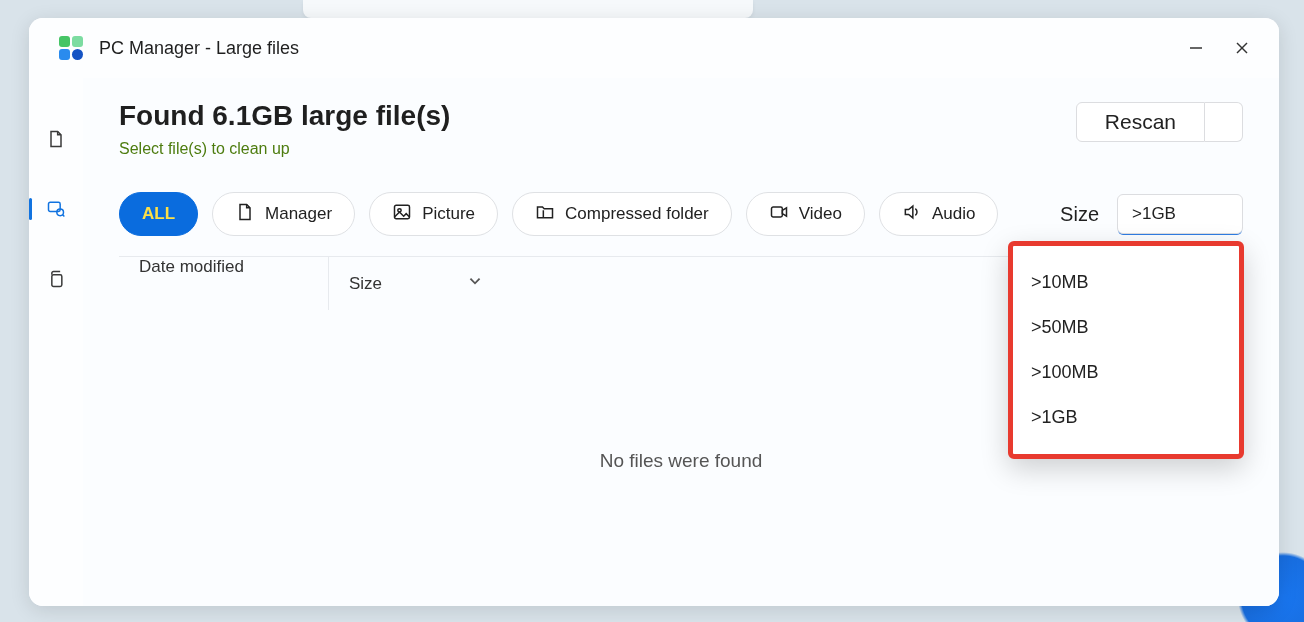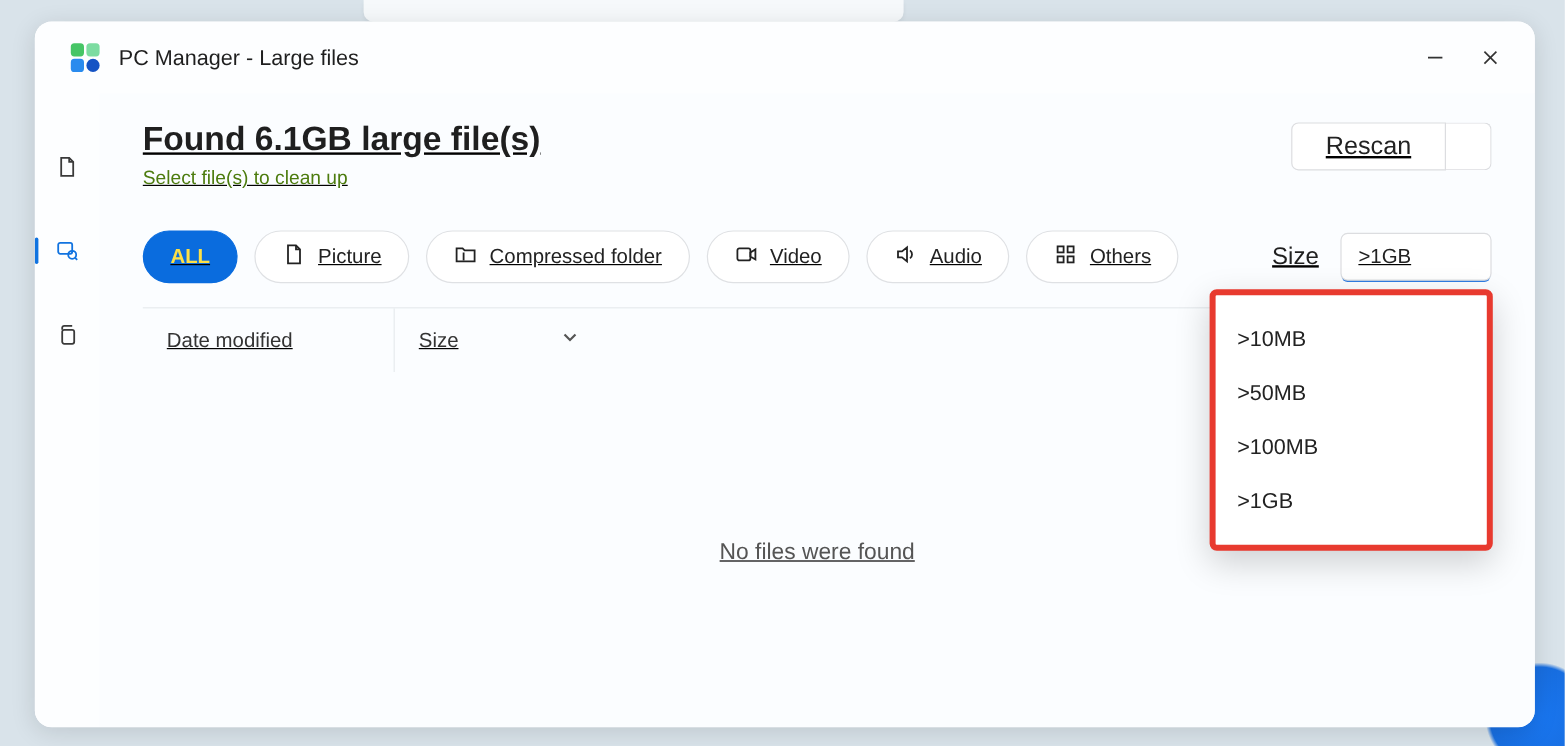--- a/index.html
+++ b/index.html
@@ -19,21 +19,21 @@
     .logo { width: 24px; height: 24px; margin-right: 16px; position: relative; }
     .logo .q1 { position:absolute; left:0;  top:0;  width:11px; height:11px; background:#46c566; border-radius:3px;}
     .logo .q2 { position:absolute; right:0; top:0;  width:11px; height:11px; background:#7cdca1; border-radius:3px;}
     .logo .q3 { position:absolute; left:0;  bottom:0;width:11px; height:11px; background:#2a8bee; border-radius:3px;}
     .logo .q4 { position:absolute; right:0; bottom:0;width:11px; height:11px; background:#1553c4; border-radius:50%;}
     .title-text { font-size: 18px; color:#1f1f1f; }
     .title-spacer { flex:1; }
     .win-btn { width:46px; height:40px; display:flex; align-items:center; justify-content:center; color:#333; }
     .win-btn svg { width:14px; height:14px; }
 
-    .body-row { flex:1; display:flex;text-decoration:underline; }
+    .body-row { flex:1; display:flex; }
 
     
     .sidebar { width: 54px; display:flex; flex-direction:column; align-items:center; padding-top: 44px; gap: 36px; background:#fdfeff;}
     .side-item { width:54px; height:34px; display:flex; align-items:center; justify-content:center; color:#3a3a3a; position:relative;}
     .side-item.active::before { content:""; position:absolute; left:0; top:6px; width:3px; height:22px; background:#1173e0; border-radius:2px;}
     .side-item.active { color:#1173e0; }
     .side-item svg { width:20px; height:20px; }
 
     
     .main { flex:1; padding: 22px 36px 0 36px; background:#fbfdff; display:flex; flex-direction:column; border-left:0; }
@@ -59,21 +59,21 @@
     .dropdown {
       position:absolute; right:-2px; top:46px; width:236px; background:#fff; border-radius:6px;
       box-shadow:0 10px 28px rgba(0,0,0,.18); padding:14px 0; z-index:5;
       border: 5px solid #e83a2f;
     }
     .dd-item { padding:12px 18px; font-size:18px; color:#222; }
 
     
     .table-head { display:flex; align-items:center; height:54px; border-top:1px solid #e7eaee; margin-top:20px; color:#333; font-size:17px;}
     .col-name { flex: 0 0 492px; padding-left:4px; border-right:1px solid #e7eaee; height:100%; display:flex; align-items:center;}
-    .col-date { flex: 0 0 210px; padding-left:20px; border-right:1px solid #e7eaee; height:100%; display:flex; align-items:center;}
+    .col-date { flex: 0 0 210px; padding-left:20px; border-right:1px solid #e7eaee; height:100%; display:flex; align-items:flex-start;}
     .col-size { flex: 0 0 168px; padding-left:20px; height:100%; display:flex; align-items:center; justify-content:space-between; padding-right:14px;}
     .col-size svg{ width:16px; height:16px; color:#555;}
 
     .empty { flex:1; display:flex; align-items:flex-start; justify-content:center; padding-top:140px; font-size:19px; color:#555;}
   </style>
 </head>
 <body>
 
 <div class="tab-stub"></div>
 <div class="blue-blob"></div>
@@ -145,23 +145,31 @@
       <div class="chips-row">
         <div class="chip active">
           <span>ALL</span>
         </div>
 
         <div class="chip">
           <span><svg viewBox="0 0 24 24" fill="none" stroke="currentColor" stroke-width="1.8">
                 <path d="M6 3h8l4 4v14H6z"></path>
                 <path d="M14 3v4h4"></path>
               </svg></span>
+          <span>Manager</span>
+        </div>
+
+        <div class="chip">
+          <span><svg viewBox="0 0 24 24" fill="none" stroke="currentColor" stroke-width="1.8">
+                <rect x="3" y="4" width="18" height="16" rx="2"></rect>
+                <circle cx="9" cy="10" r="2"></circle>
+                <path d="M3 18l6-6 5 5 3-3 4 4"></path>
+              </svg></span>
           <span>Picture</span>
         </div>
-
 
         <div class="chip">
           <span><svg viewBox="0 0 24 24" fill="none" stroke="currentColor" stroke-width="1.8">
                 <path d="M3 6h6l2 2h10v11H3z"></path>
                 <line x1="10" y1="10" x2="10" y2="18"></line>
               </svg></span>
           <span>Compressed folder</span>
         </div>
 
         <div class="chip">
@@ -173,29 +181,20 @@
         </div>
 
         <div class="chip">
           <span><svg viewBox="0 0 24 24" fill="none" stroke="currentColor" stroke-width="1.8">
                 <polygon points="4,9 8,9 13,5 13,19 8,15 4,15"></polygon>
                 <path d="M16 8a5 5 0 0 1 0 8"></path>
               </svg></span>
           <span>Audio</span>
         </div>
 
-        <div class="chip">
-          <span><svg viewBox="0 0 24 24" fill="none" stroke="currentColor" stroke-width="1.8">
-                <rect x="4" y="4" width="6" height="6"></rect>
-                <rect x="14" y="4" width="6" height="6"></rect>
-                <rect x="4" y="14" width="6" height="6"></rect>
-                <rect x="14" y="14" width="6" height="6"></rect>
-              </svg></span>
-          <span>Others</span>
-        </div>
 
         <div class="chips-spacer"></div>
 
         <div class="size-label">Size</div>
 
         <div class="size-select">
           <span>&gt;1GB</span>
 
           <div class="dropdown">
             <div class="dd-item">&gt;10MB</div>

